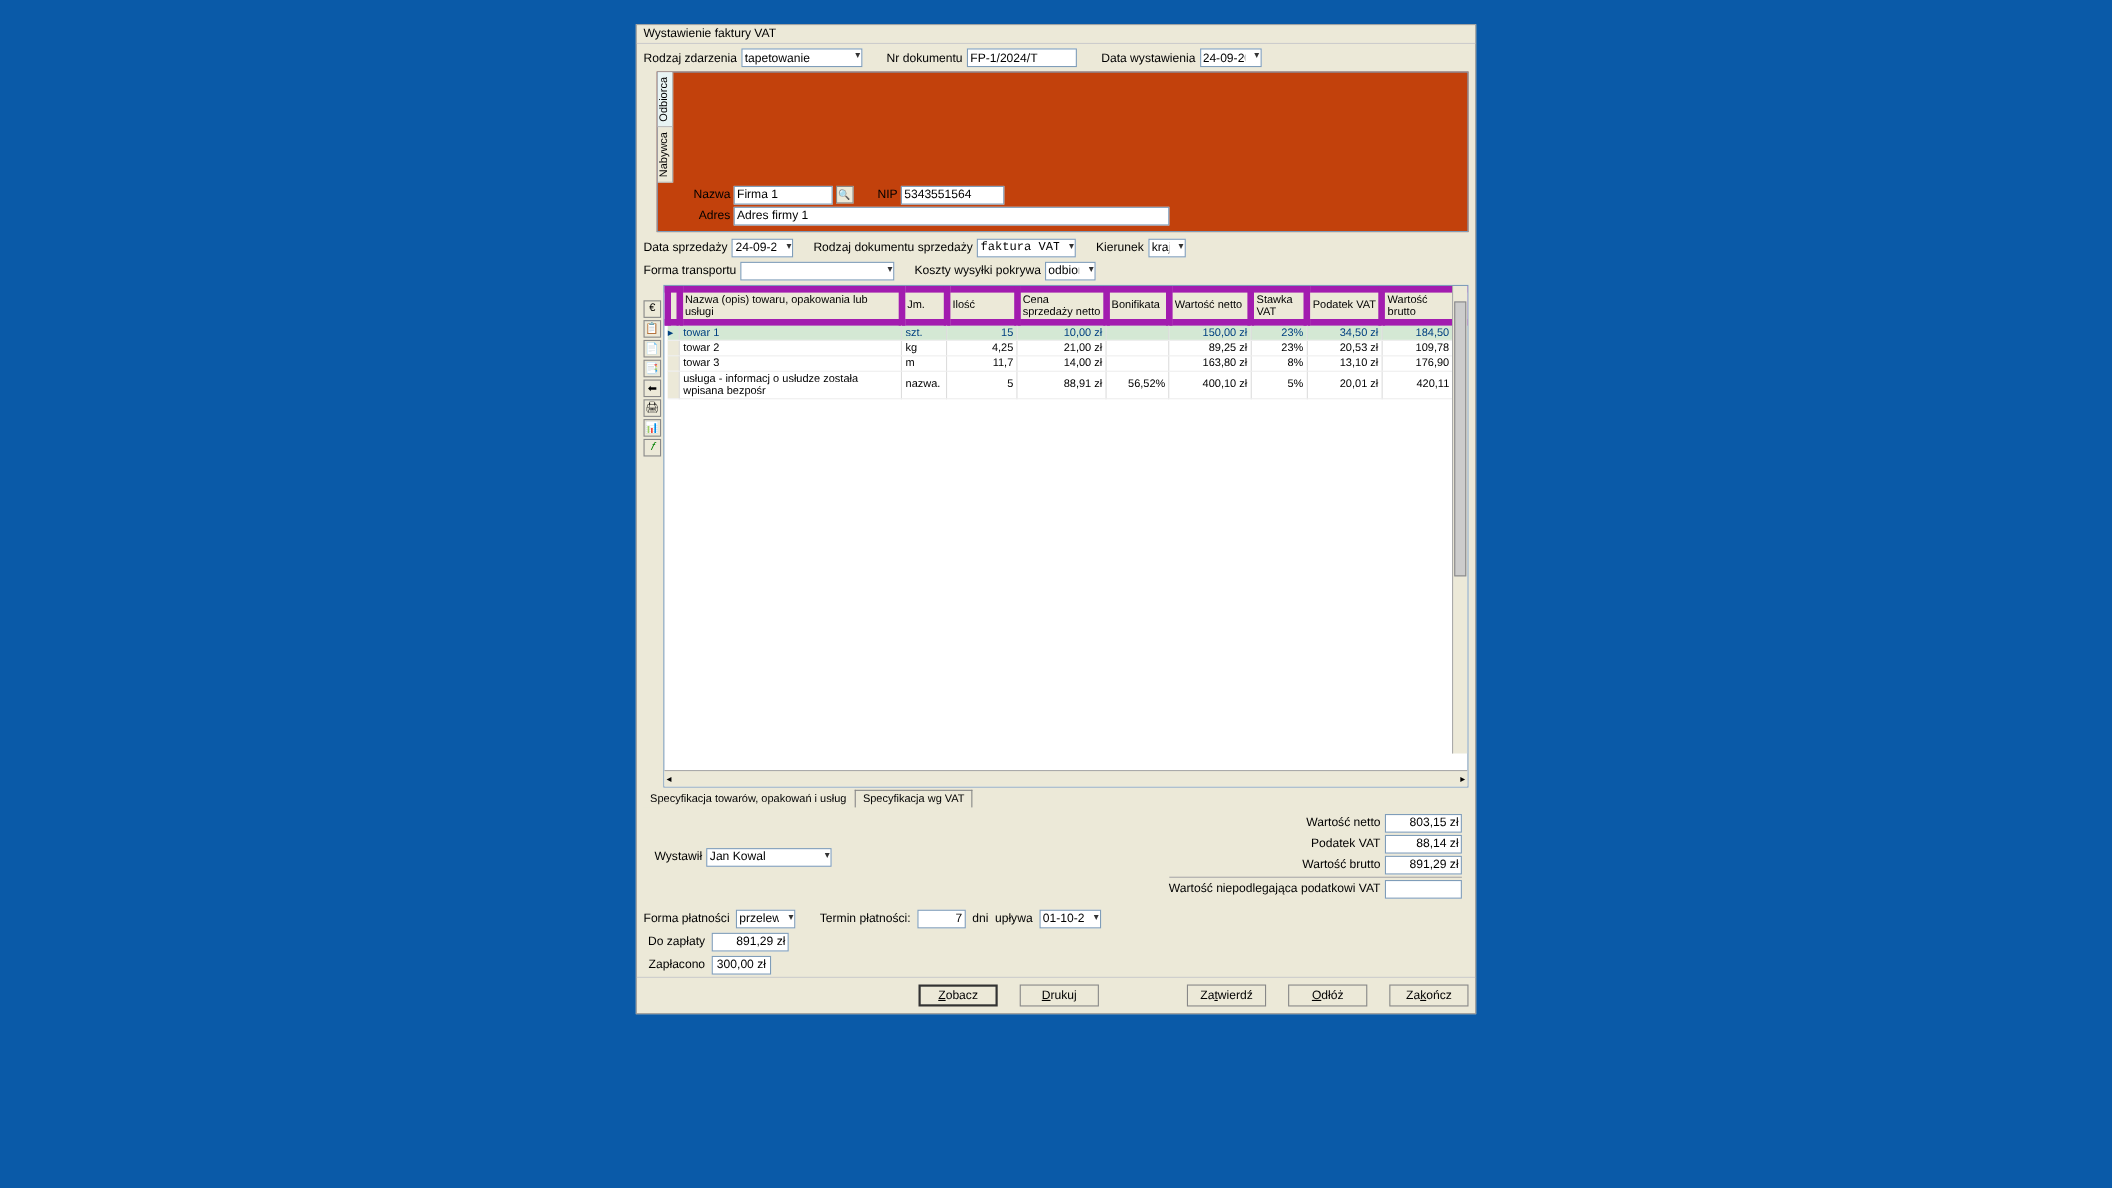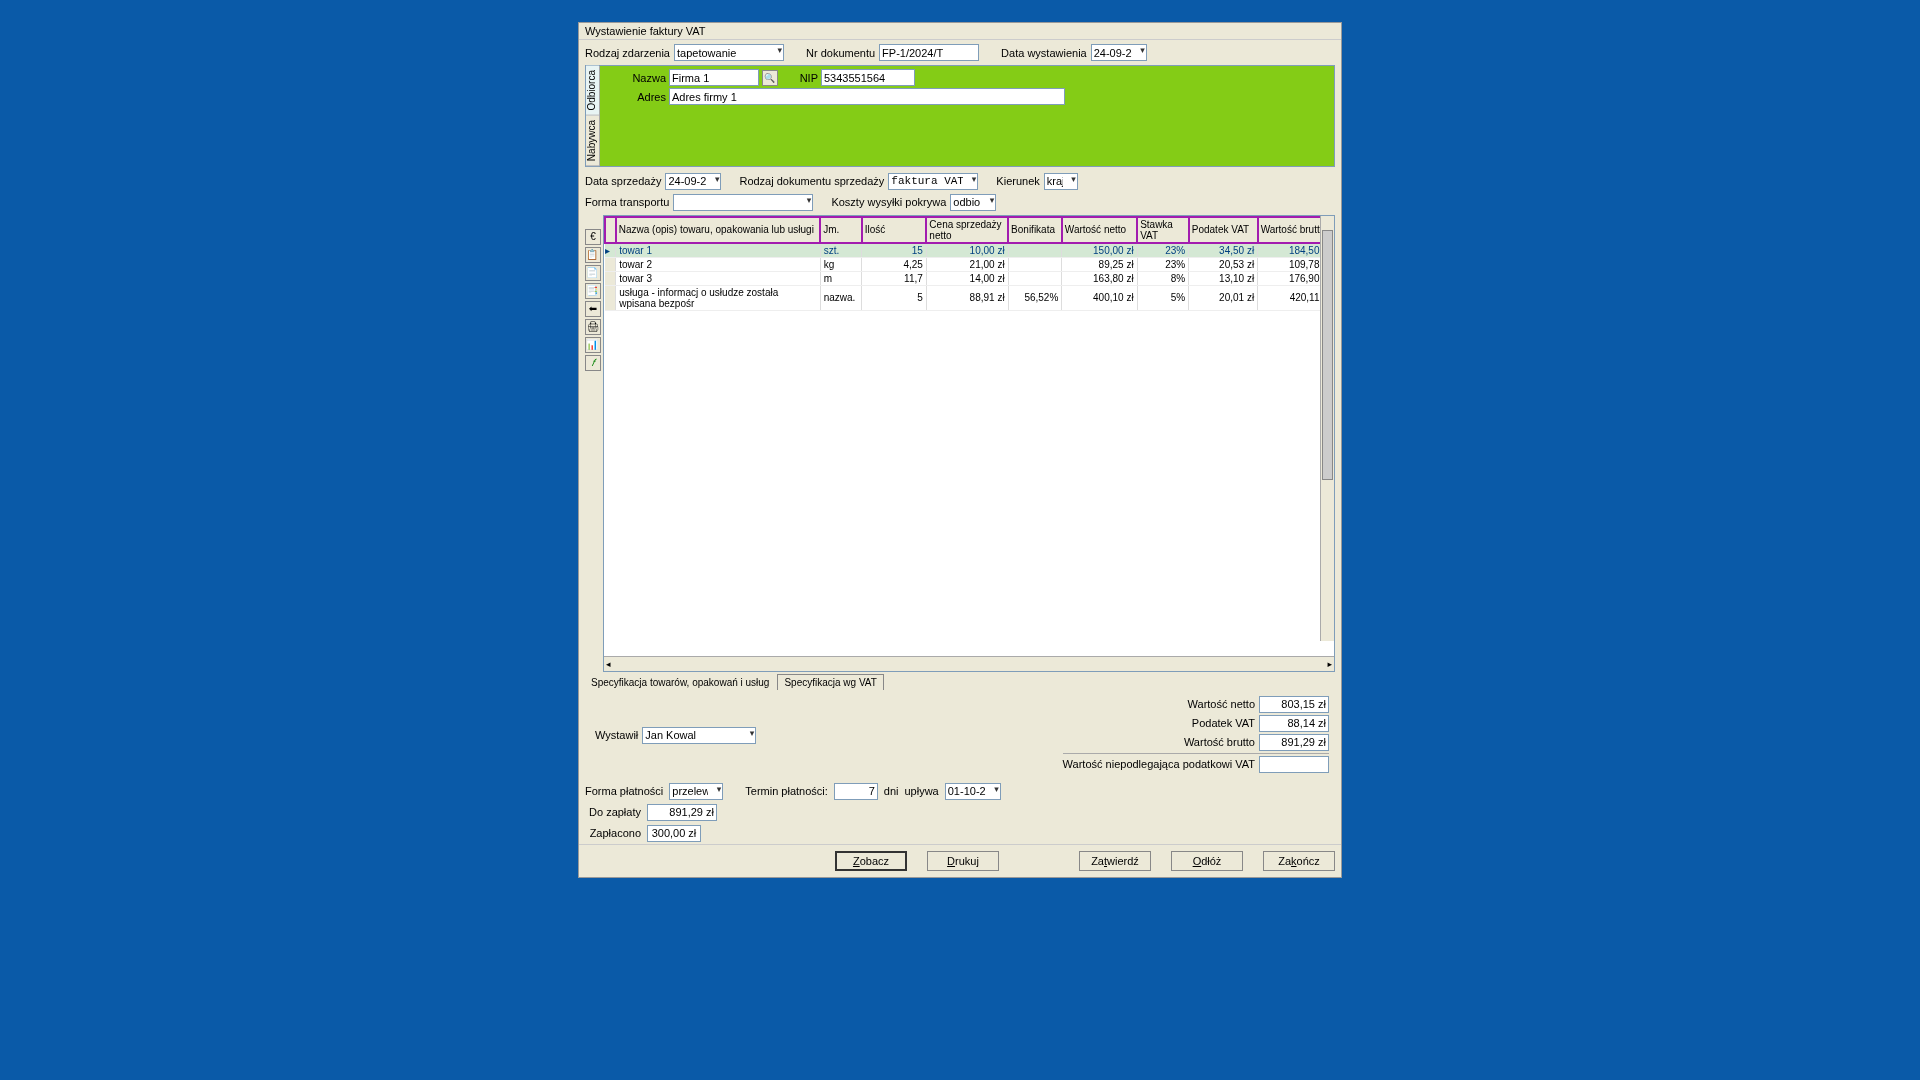--- a/index.html
+++ b/index.html
@@ -52,24 +52,25 @@
   .combo::after {
     content: "▾";
     position: absolute;
     right: 2px;
     top: 1px;
     font-size: 9px;
     color: #333;
     pointer-events: none;
   }
   .customer-panel {
-    background: #84cc16;
+    background: #c2410c;
     border: 1px solid #7f9db9;
-    margin: 0 6px 4px 6px;
-    display: flex;
+    margin: 0 6px 4px 18px;
+    display: flex;
+    flex-direction: column;
   }
   .customer-tabs {
     width: 14px;
     background: #ece9d8;
     border-right: 1px solid #aaa;
     display: flex;
     flex-direction: column;
     justify-content: center;
   }
   .vtab {
@@ -142,21 +143,21 @@
     border: 1px solid #7f9db9;
     background: #fff;
     position: relative;
   }
   .grid {
     width: 100%;
     border-collapse: collapse;
   }
   .grid th {
     background: #ece9d8;
-    border: 2px solid #a21caf;
+    border: 6px solid #a21caf;
     font-weight: normal;
     font-size: 10px;
     padding: 1px 2px;
     text-align: left;
     height: 15px;
   }
   .grid td {
     border-right: 1px solid #ddd;
     border-bottom: 1px solid #eee;
     padding: 1px 3px;

